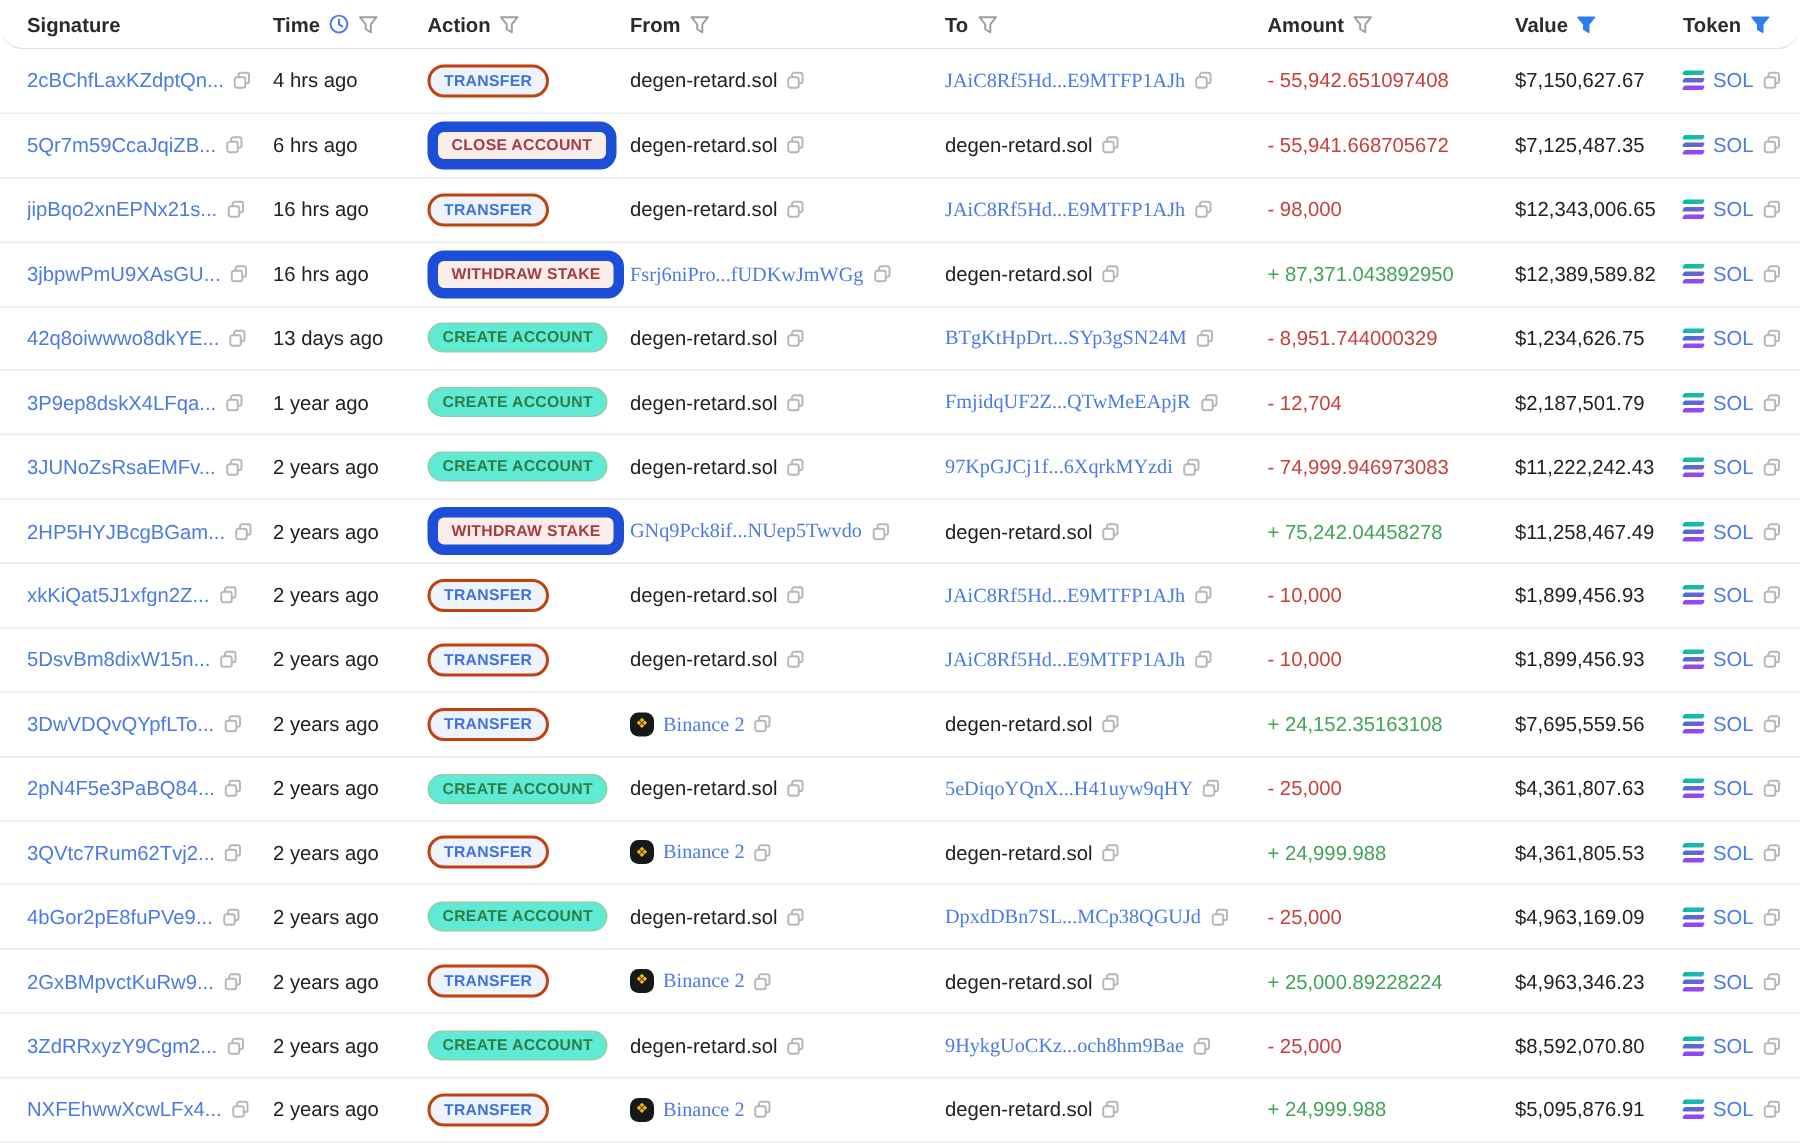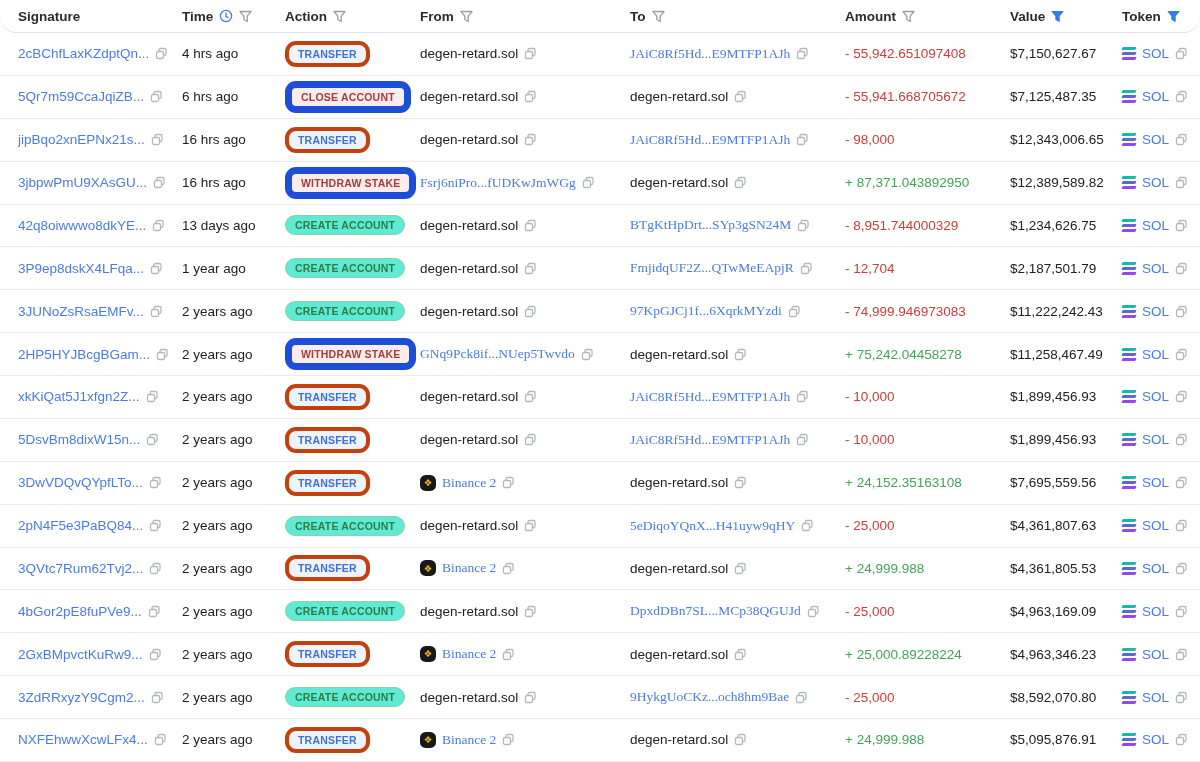--- a/index.html
+++ b/index.html
@@ -23,21 +23,21 @@
   .link { color: #4b7be2; text-decoration: none; cursor: pointer; }
   .addr { color: #212121; }
   .addr.link { color: #4b7be2; font-family: Liberation Serif, serif; }
   .sig { white-space: nowrap; overflow: hidden; }
   .copy { display: inline-flex; align-items: center; cursor: pointer; flex: 0 0 auto; }
   .copy svg { display: block; }
   .badge {
     display: inline-block; font-size: 10.5px; font-weight: 700; letter-spacing: .2px;
     padding: 3px 9px; border-radius: 11px; white-space: nowrap;
   }
-  .badge.transfer { color: #3d71dd; background: #eef4fe; border: 4px solid #c2410c; }
+  .badge.transfer { color: #3d71dd; background: #eef4fe; border: 2px solid #c2410c; }
   .badge.danger   { color: #a63c3c; background: #faedec; border: 7px solid #1d4ed8; }
   .badge.success  { color: #2f7d45; background: #5eead4; border: 1px solid #93cfa1; }
   .amount { white-space: nowrap; text-align: right; }
   .amount.out { color: #c7403c; }
   .amount.in  { color: #43a457; }
   .sol-icon { display: inline-flex; flex-direction: column; gap: 2px; width: 14px; flex: 0 0 auto; }
   .sol-icon i { display: block; height: 3px; border-radius: 1px; transform: skewX(-22deg); }
   .sol-icon i:nth-child(1) { background: linear-gradient(90deg, #00bfa0, #2ab4b4); }
   .sol-icon i:nth-child(2) { background: linear-gradient(90deg, #4472cc, #7a5cd6); }
   .sol-icon i:nth-child(3) { background: linear-gradient(90deg, #8c4ce8, #9945ff); }

